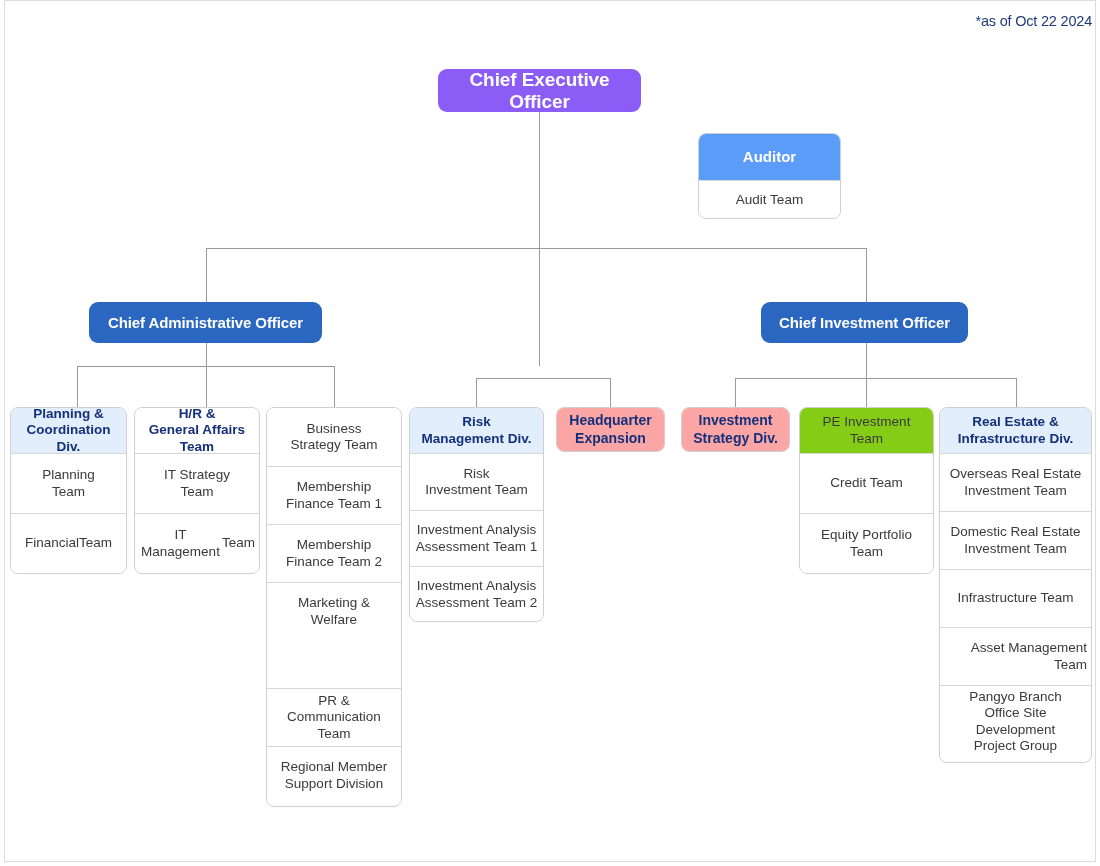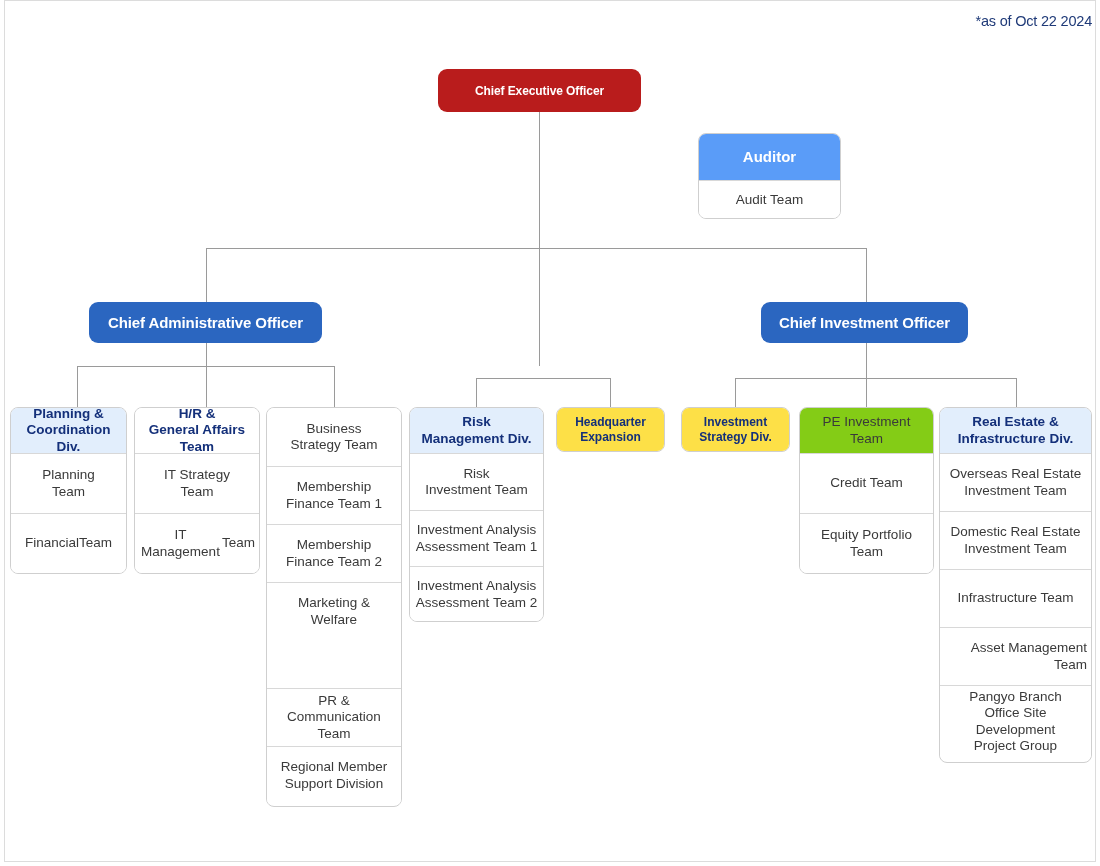--- a/index.html
+++ b/index.html
@@ -56,22 +56,22 @@
     color: #ffffff;
     font-weight: bold;
     display: flex;
     align-items: center;
     justify-content: center;
     text-align: center;
     box-sizing: border-box;
     letter-spacing: -0.1px;
   }
   .exec.ceo {
-    background: #b91c1c;
-    font-size: 12px;
+    background: #8b5cf6;
+    font-size: 19px;
   }
   .exec.officer {
     background: #2b66c0;
     font-size: 15px;
   }
 
   
   .stack {
     position: absolute;
     border: 1px solid #cfcfcf;
@@ -113,24 +113,24 @@
     background: #84cc16;
     color: #3a3a3a;
     font-size: 13.5px;
   }
   .cell.body {
     background: #ffffff;
     color: #3a3a3a;
     font-size: 13.5px;
   }
   .cell.solo-navy {
-    background: #fde047;
+    background: #fca5a5;
     color: #14307a;
     font-weight: bold;
-    font-size: 12px;
+    font-size: 14px;
   }
 </style>
 </head>
 <body>
 
 <div id="page">
 
   <div id="frame-border"></div>
 
   <div class="asof">*as of Oct 22 2024</div>

